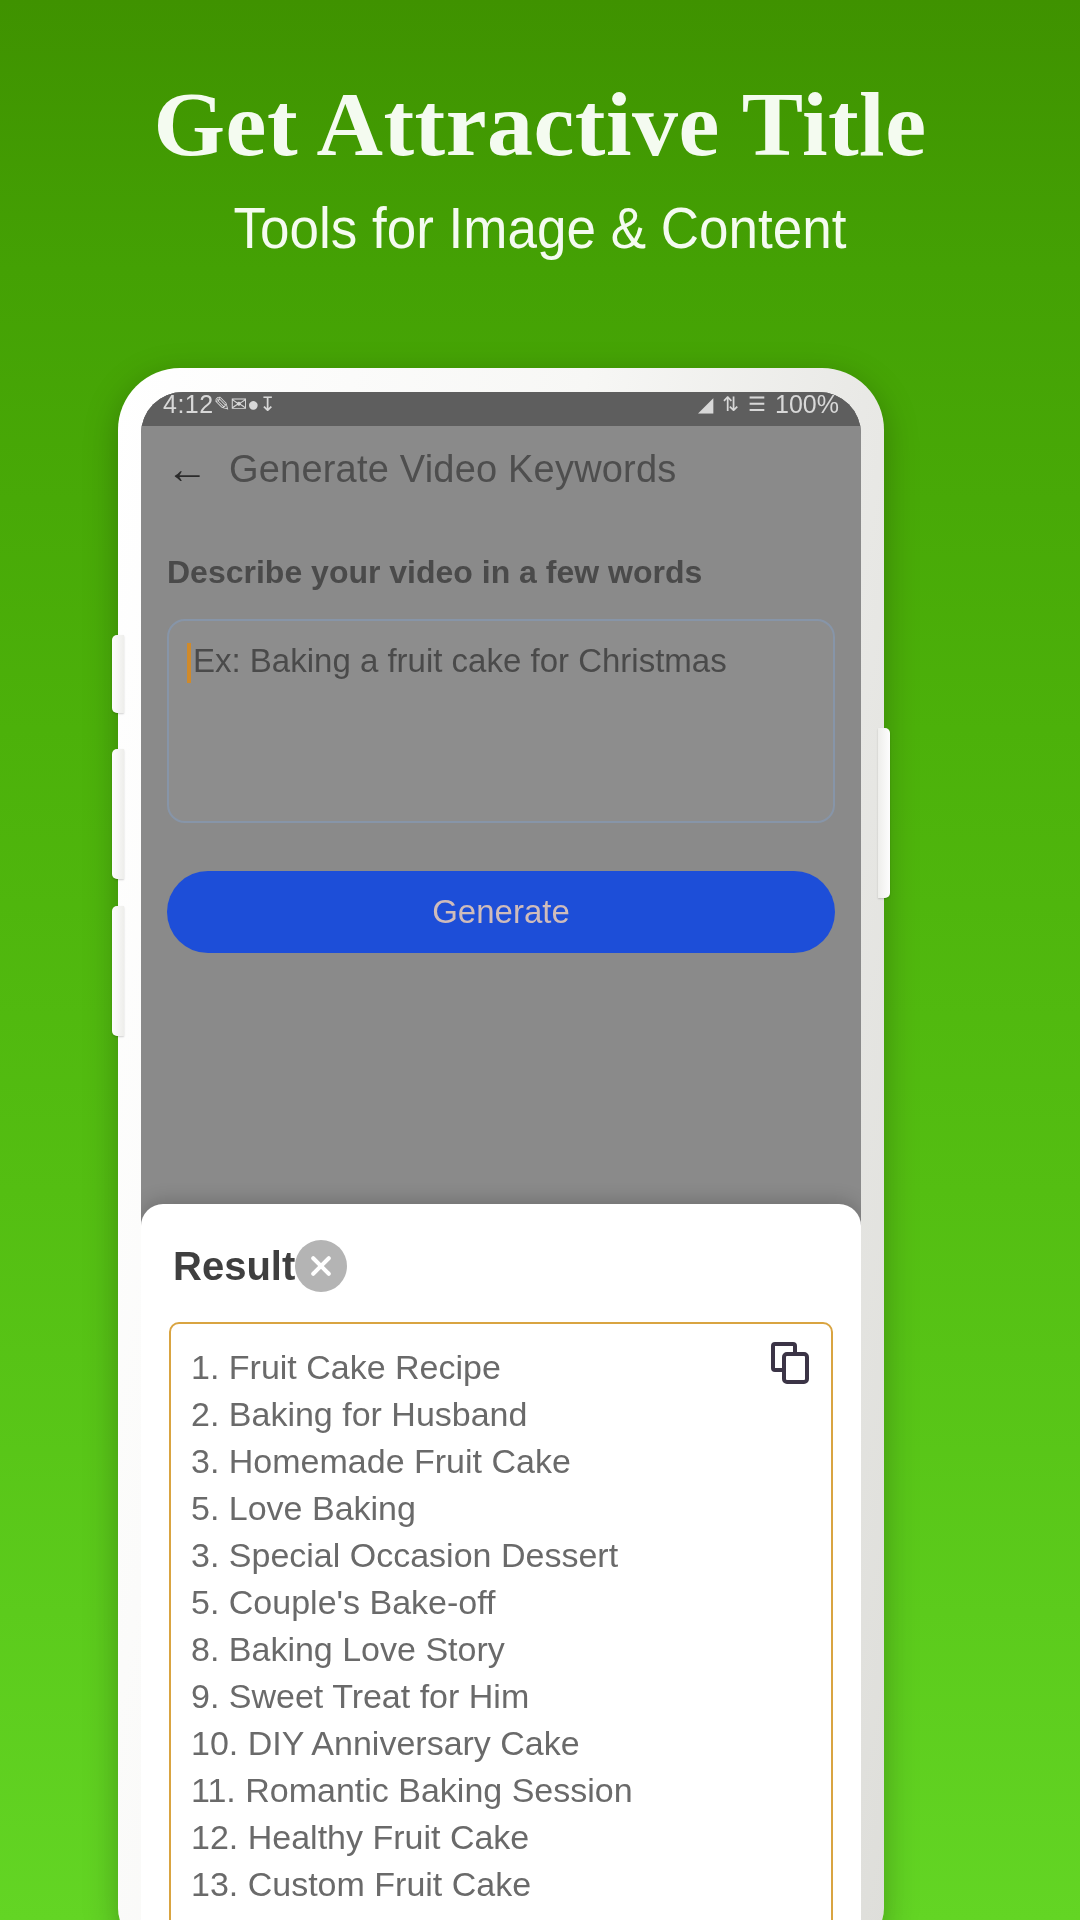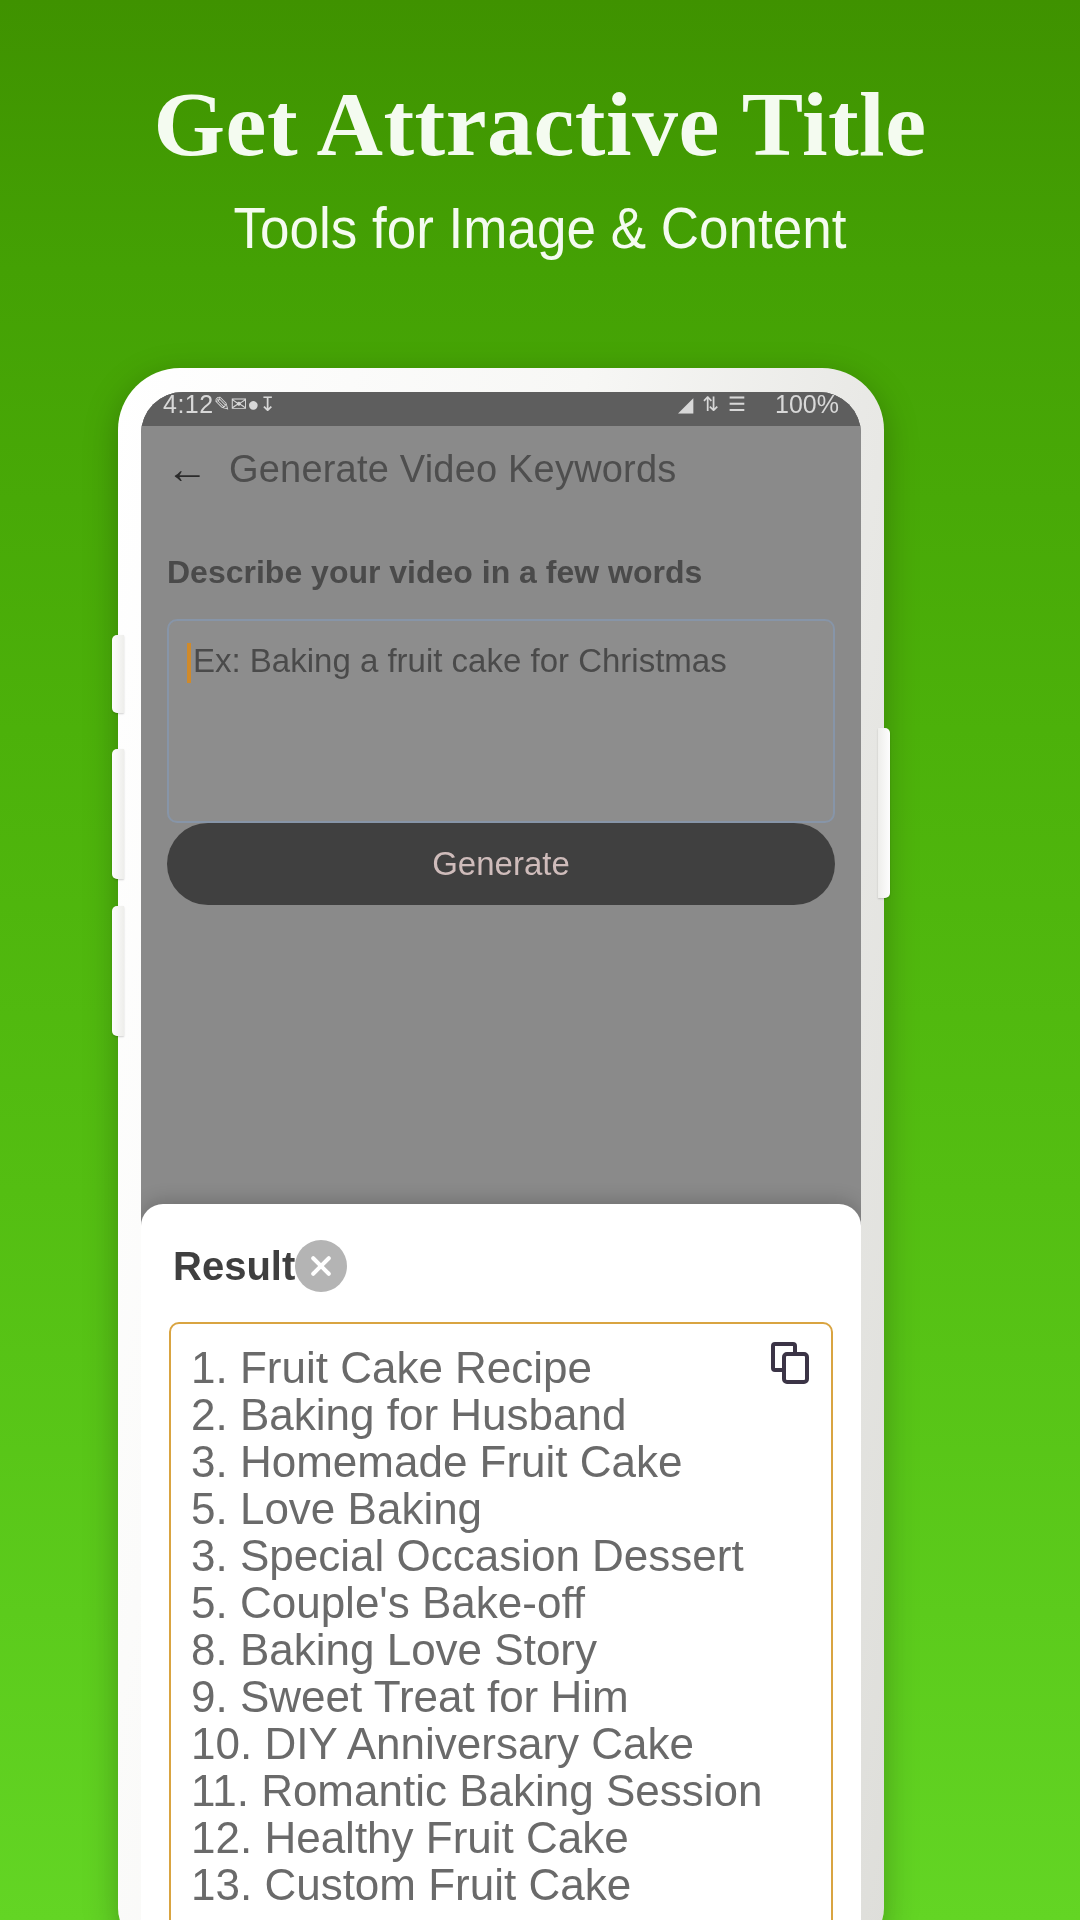--- a/index.html
+++ b/index.html
@@ -95,21 +95,21 @@
     display:flex; align-items:center;
     padding:0 22px;
     color:#d8d8d8;
     font-size:24px;
     overflow:hidden;
   }
   .status-left { display:flex; align-items:center; flex:1; }
   .status-right{ display:flex; align-items:center; gap:9px; }
   .status-clock { font-size:25px; letter-spacing:0.5px; position:relative; top:-5px;}
   .sb-ico { font-size:20px; line-height:1; position:relative; top:-5px; }
-  .sb-batt { font-size:25px; position:relative; top:-5px;margin-left:20px; }
+  .sb-batt { font-size:25px; position:relative; top:-5px; }
 
   
   .app-bar {
     position:absolute; top:34px; left:0; right:0;
     height:86px;
     background:#8a8a8a;
     display:flex; align-items:center;
     padding:0 26px;
     gap:22px;
   }
@@ -142,42 +142,43 @@
 
   .field-label {
     font-size:32px;
     font-weight:bold;
     color:#4a4a4a;
     margin-bottom:28px;
   }
   .textarea-box {
     height:204px;
     border:2px solid #8795a8;
-    border-radius:10px;
+    border-radius:18px;
     background:rgba(255,255,255,0.03);
     padding:20px 18px;
     display:flex;
     align-items:flex-start;
     position:relative;
   }
   .caret {
     width:4px; height:40px;
     background:#d08a2a;
     margin-right:2px;
     margin-top:2px;
   }
   .placeholder {
     font-size:33px;
     color:#4a4a4a;
     line-height:1.2;
   }
   .generate-btn {
+    margin-top:48px;
     height:82px;
     border-radius:42px;
-    background:#404040;
+    background:#1d4ed8;
     display:flex; align-items:center; justify-content:center;
     color:#cfbcbb;
     font-size:33px;
   }
 
   
   .result-sheet {
     position:absolute;
     left:0; right:0; bottom:0;
     top:812px;
@@ -235,21 +236,21 @@
     position:absolute; left:11px; top:10px;
     width:27px; height:32px;
     border:4px solid #3b3446;
     border-radius:5px;
     background:#ffffff;
   }
   .result-list {
     list-style:none;
   }
   .result-list li {
-    font-size:44px;
+    font-size:34px;
     line-height:47px;
     color:#6a6a6a;
     white-space:nowrap;
   }
 </style>
 </head>
 <body>
 
 <div class="headline-wrap">
   <div class="headline">Get Attractive Title</div>

